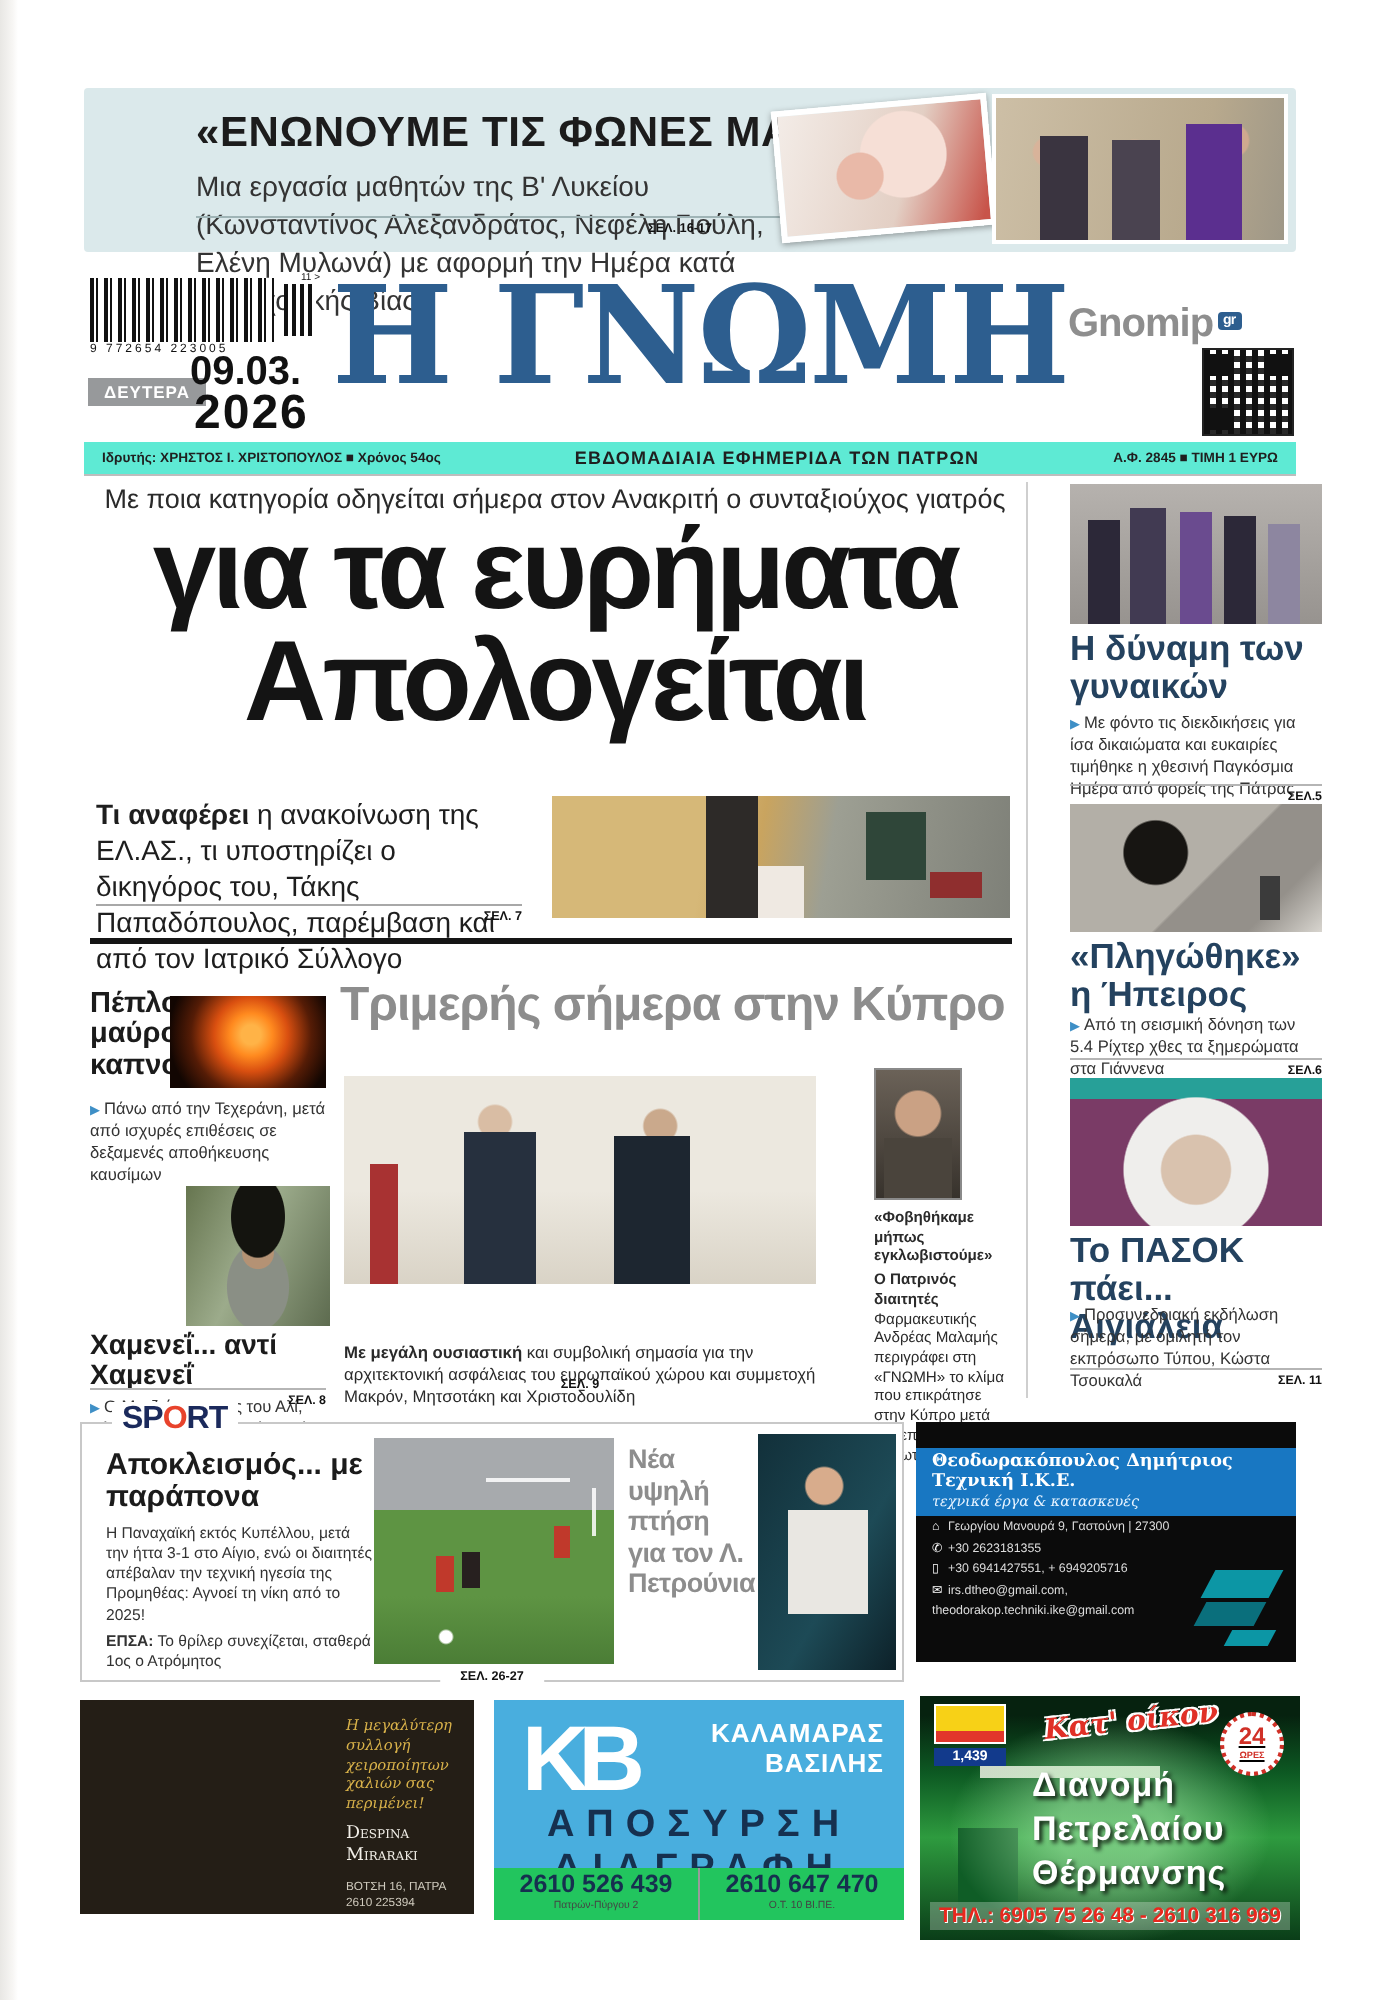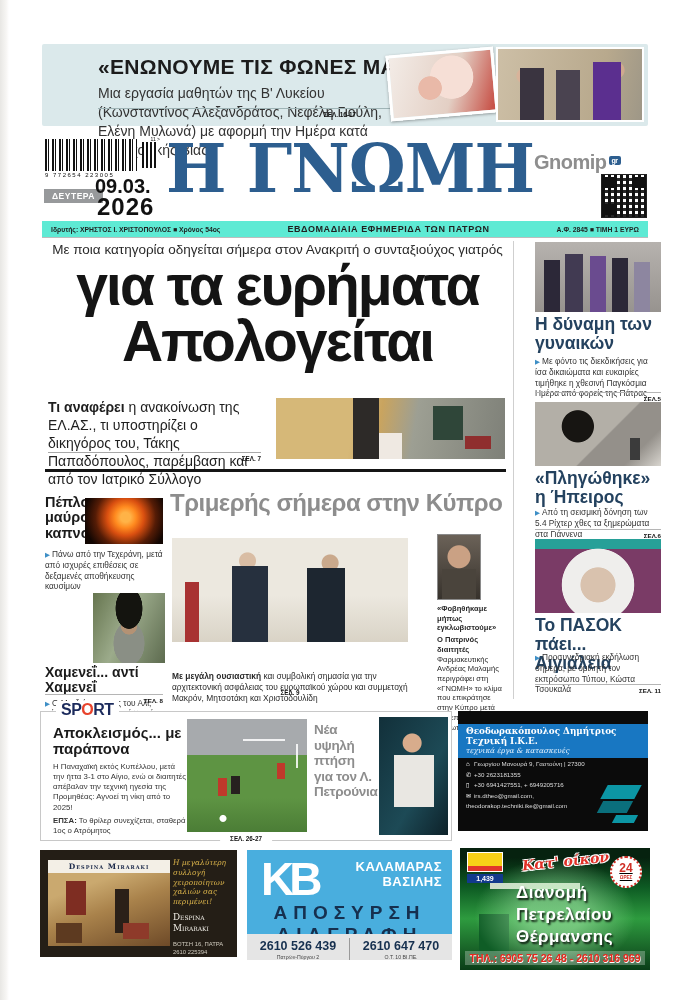--- a/index.html
+++ b/index.html
@@ -231,22 +231,22 @@
   .carpet-addr { margin-top:6px; font-size:5.9px; line-height:1.4; color:#cfcabd; }
 
   .cars-ad { position:absolute; left:247px; top:850px; width:205px; height:110px;
     background:#49aede; }
   .kb-logo { position:absolute; left:14px; top:2px; font-size:46px; font-weight:900;
     letter-spacing:-5px; color:#fff; }
   .cars-name { position:absolute; right:10px; top:10px; text-align:right; font-size:13px;
     font-weight:900; line-height:1.15; color:#fff; letter-spacing:.5px; }
   .cars-service { position:absolute; left:0; top:52px; width:100%; text-align:center;
     font-size:19px; font-weight:900; letter-spacing:6px; line-height:1.15; color:#16304f; }
-  .cars-strip { position:absolute; left:0; bottom:0; width:100%; height:26px; background:#e5e5e5;
-    display:flex;align-items:flex-end; }
+  .cars-strip { position:absolute; left:0; bottom:0; width:100%; height:26px; background:#22c55e;
+    display:flex; }
   .cars-cell { flex:1; text-align:center; padding-top:2px; }
   .cars-cell + .cars-cell { border-left:1px solid #9a9a9a; }
   .cars-cell .num { font-size:12.5px; font-weight:900; color:#16304f; line-height:1.1; }
   .cars-cell .sub { font-size:5.2px; color:#444; }
 
   .oil-ad { position:absolute; left:460px; top:848px; width:190px; height:122px; overflow:hidden;
     background:
       radial-gradient(ellipse at 50% 55%, rgba(190,255,190,.5) 0 20%, transparent 60%),
       linear-gradient(rgba(240,240,230,.85),rgba(240,240,230,.85)) 30% 30%/90px 6px no-repeat,
       linear-gradient(#0f5d26,#0f5d26) 12% 80%/30px 40px no-repeat,
@@ -373,23 +373,20 @@
       <div><span class="ic">✉</span><span>irs.dtheo@gmail.com, theodorakop.techniki.ike@gmail.com</span></div>
     </div>
     <div class="tech-logo">
       <div class="p1"></div>
       <div class="p2"></div>
       <div class="p3"></div>
     </div>
   </div>
 
   <div class="carpet-ad">
-    <div class="carpet-photo">
-      <div class="carpet-strip">Despina Miraraki</div>
-    </div>
     <div class="carpet-right">
       <div class="carpet-pitch">Η μεγαλύτερη συλλογή χειροποίητων χαλιών σας περιμένει!</div>
       <div class="carpet-brand">
         <div>Despina</div>
         <div>Miraraki</div>
       </div>
       <div class="carpet-addr">
         <div>ΒΟΤΣΗ 16, ΠΑΤΡΑ</div>
         <div>2610 225394</div>
       </div>

